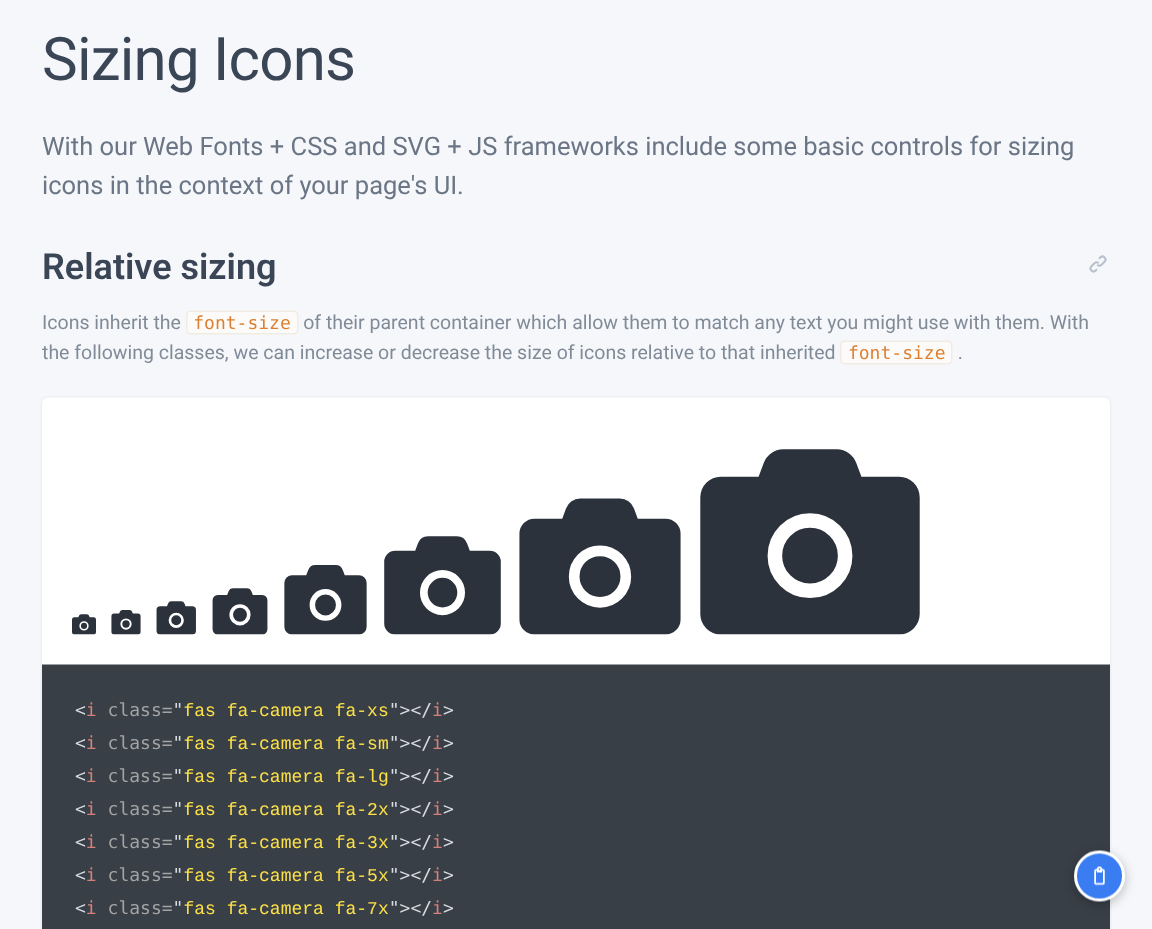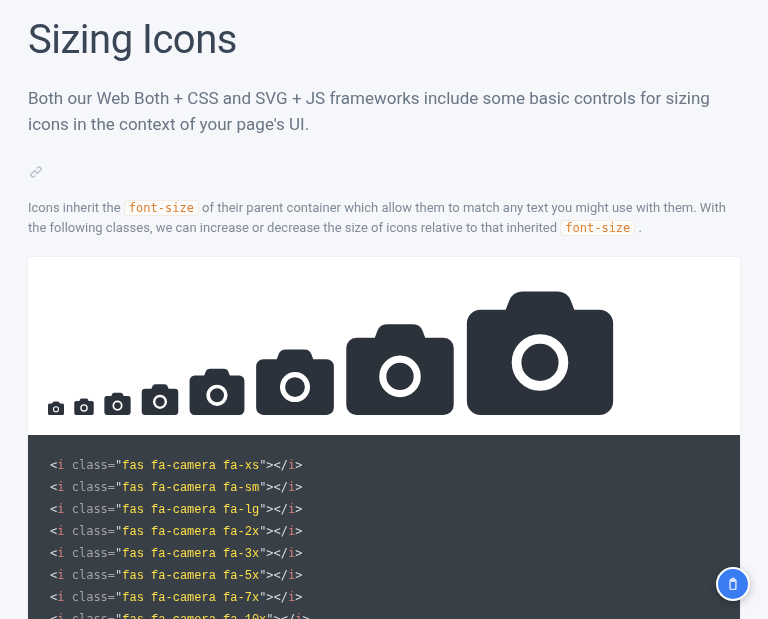--- a/index.html
+++ b/index.html
@@ -91,23 +91,24 @@
       border:2px solid #fff;
     }
     .fab svg { fill:#fff; }
   </style>
 </head>
 <body>
 
 <div class="page">
   <h1>Sizing Icons</h1>
 
-  <p class="intro">Both our Web Both + CSS and SVG + JS frameworks include some basic controls for sizing icons in the context of your page's UI.</p>
+  <p class="intro">With our Web Fonts + CSS and SVG + JS frameworks include some basic controls for sizing icons in the context of your page's UI.</p>
 
   <div class="section-row">
+    <h2>Relative sizing</h2>
     <span class="link-ic">
       <svg width="16" height="16" viewBox="0 0 24 24" fill="currentColor">
           <path d="M10.6 13.4a4 4 0 0 0 5.66 0l3-3a4 4 0 1 0-5.66-5.66l-1.3 1.3 1.4 1.42 1.3-1.3a2 2 0 1 1 2.83 2.83l-3 3a2 2 0 0 1-2.83 0l-1.4 1.41zm2.8-2.8a4 4 0 0 0-5.66 0l-3 3a4 4 0 1 0 5.66 5.66l1.3-1.3-1.4-1.42-1.3 1.3a2 2 0 1 1-2.83-2.83l3-3a2 2 0 0 1 2.83 0l1.4-1.41z"></path>
         </svg>
     </span>
   </div>
 
   <p class="section-desc">
     <span>Icons inherit the </span>
     <code class="inl">font-size</code>

